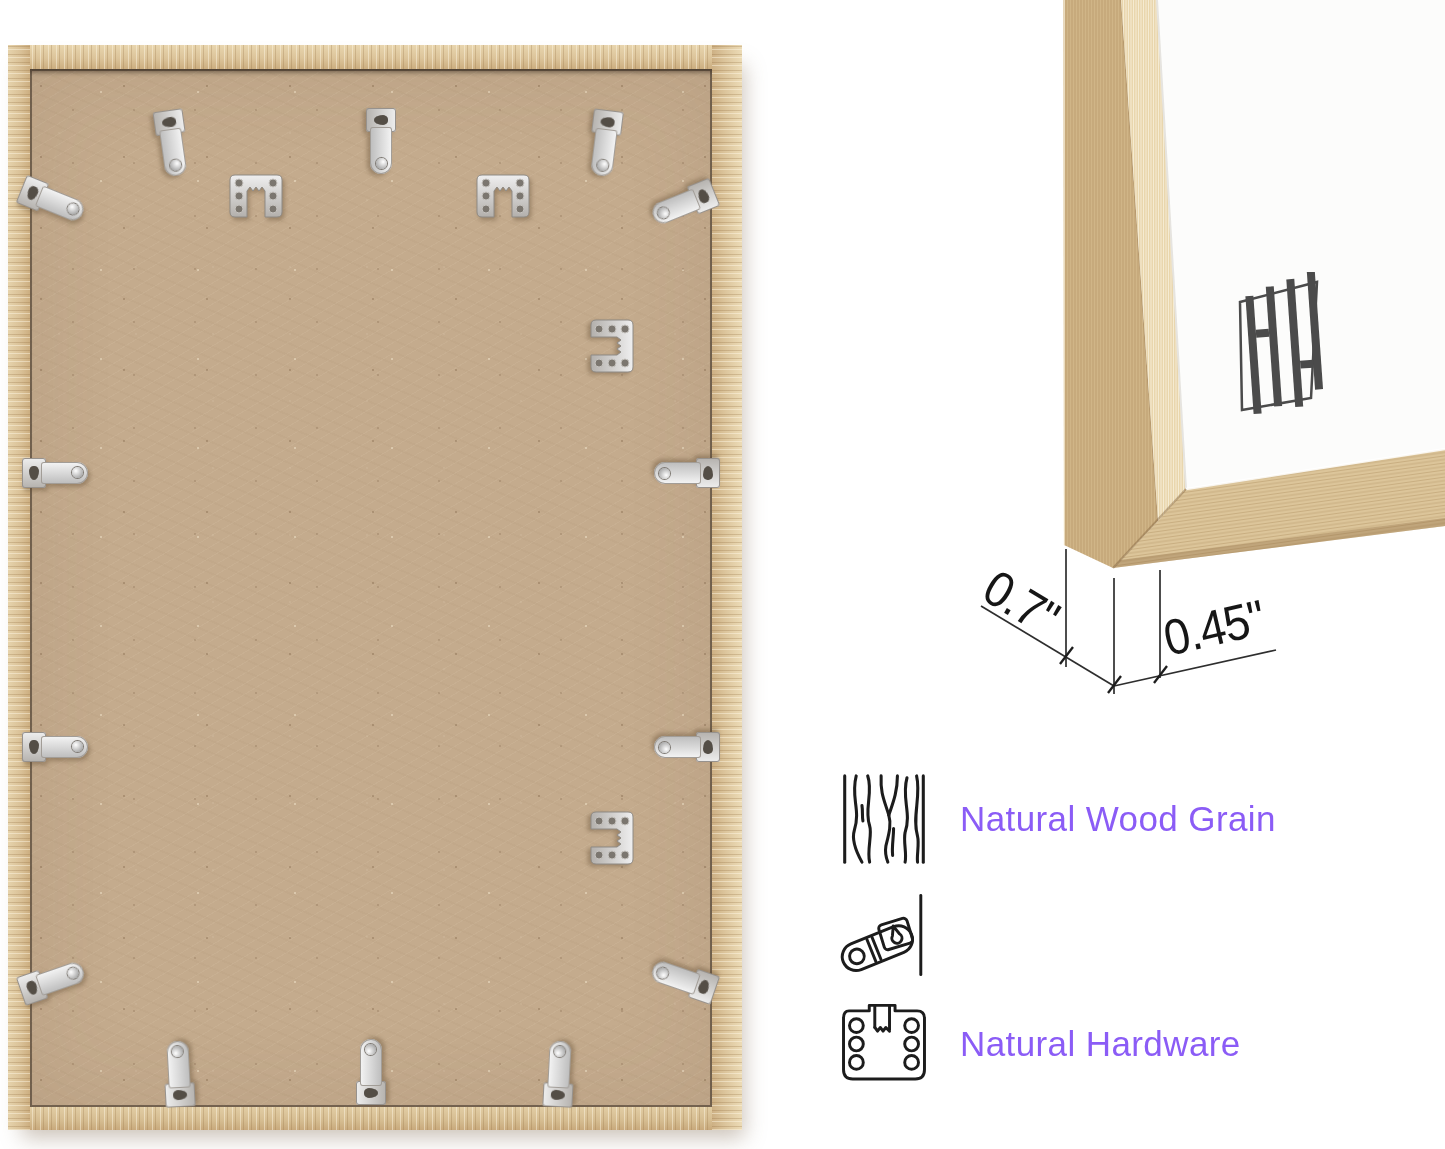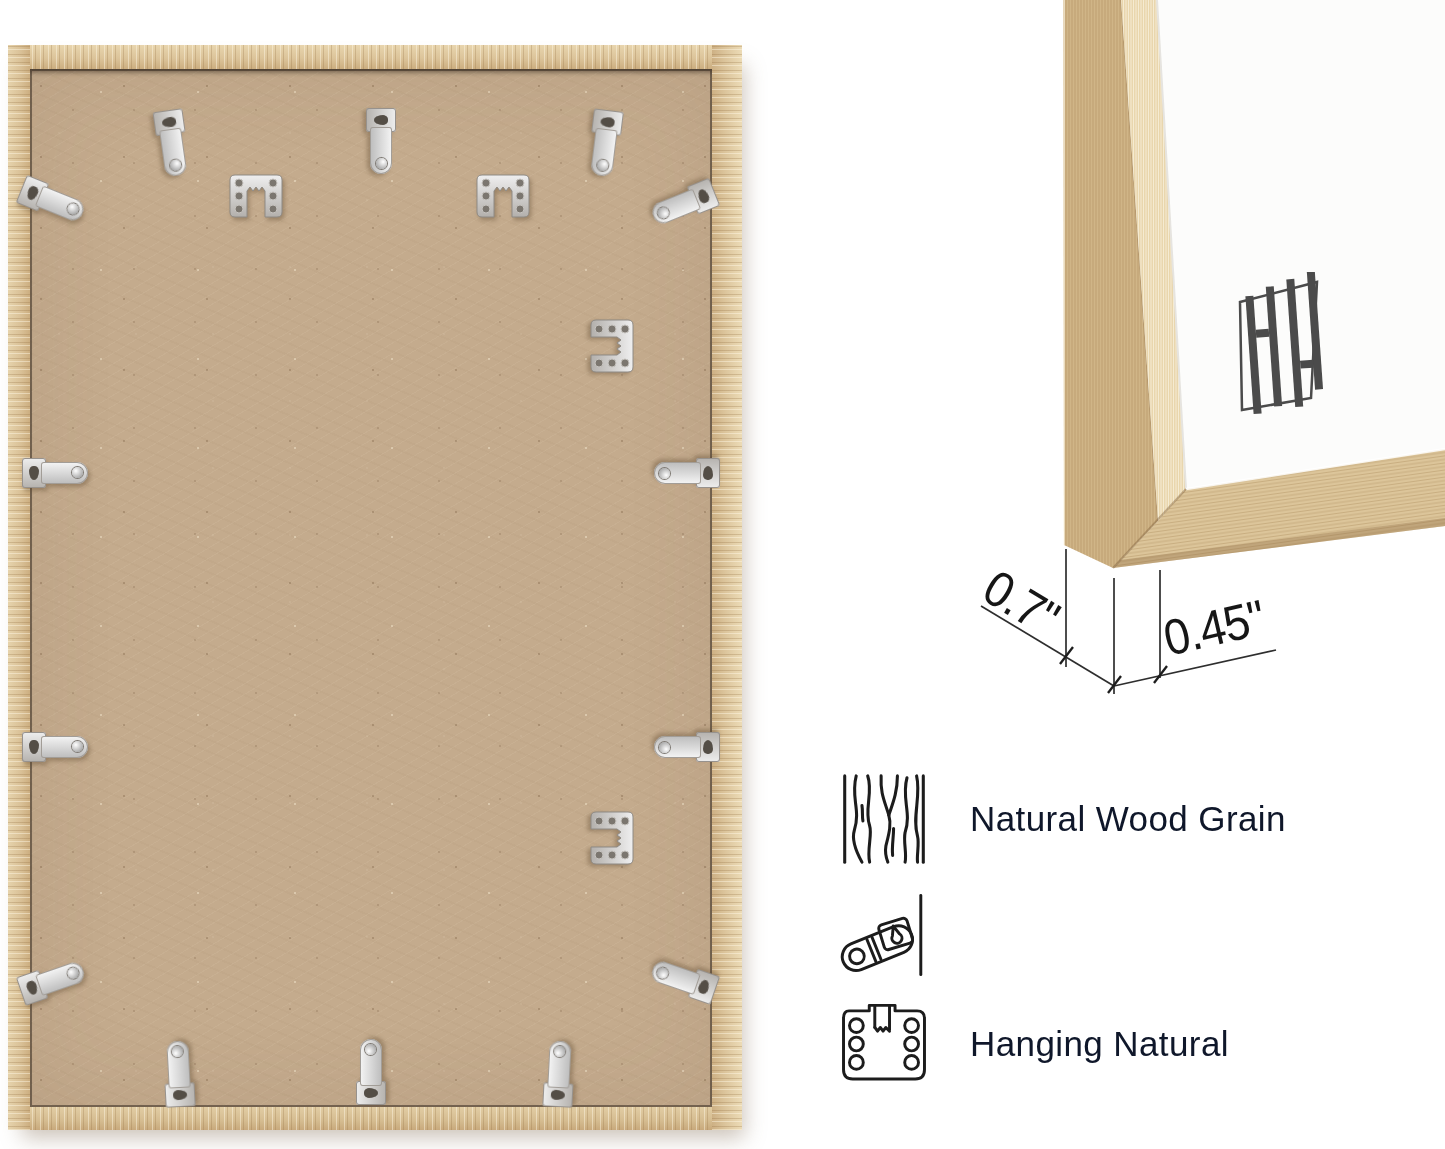--- a/index.html
+++ b/index.html
@@ -59,21 +59,21 @@
   
   .dims-svg{position:absolute;left:950px;top:540px;width:345px;height:175px;}
   .dim-label{position:absolute;color:#161616;font-size:50px;font-weight:400;
       letter-spacing:-1px;white-space:nowrap;}
   .dim-07{left:1021px;top:603px;transform:translate(-50%,-50%) rotate(31deg) scaleX(.92);}
   .dim-045{left:1214px;top:628px;transform:translate(-50%,-50%) rotate(-13deg) scaleX(.92);}
 
   
   .feature-row{position:absolute;left:838px;display:flex;align-items:center;}
   .feature-row .ficon{width:92px;height:92px;flex:0 0 92px;}
-  .feature-row .flabel{margin-left:40px;font-size:35px;color:#0f172a;letter-spacing:.4px;text-align:right;}
+  .feature-row .flabel{margin-left:30px;font-size:35px;color:#8b5cf6;letter-spacing:.4px;text-align:right;}
   .fr1{top:773px;}
   .fr2{top:890px;}
   .fr3{top:998px;}
   .lineicon{stroke:#1c1c1c;stroke-width:3.2;fill:none;stroke-linecap:round;stroke-linejoin:round;}
 </style>
 </head>
 <body>
 
 <div class="stage">
 
@@ -273,16 +273,16 @@
       <path d="M40,4 V28"></path>
         <path d="M56,4 V30"></path>
       <path d="M40,28 l3,4 3,-4 3,4 3,-4 4,4"></path>
       <circle cx="20" cy="26" r="7.5"></circle>
         <circle cx="20" cy="46" r="7.5"></circle>
         <circle cx="20" cy="66" r="7.5"></circle>
       <circle cx="80" cy="26" r="7.5"></circle>
         <circle cx="80" cy="46" r="7.5"></circle>
         <circle cx="80" cy="66" r="7.5"></circle>
     </svg>
-    <span class="flabel">Hanging Natural</span>
+    <span class="flabel">Natural Hardware</span>
   </div>
 
 </div>
 
 </body></html>

